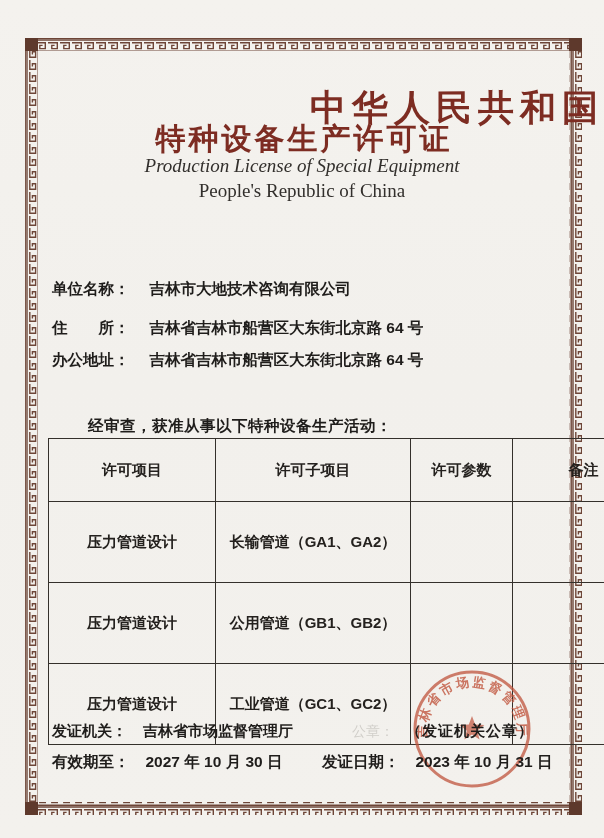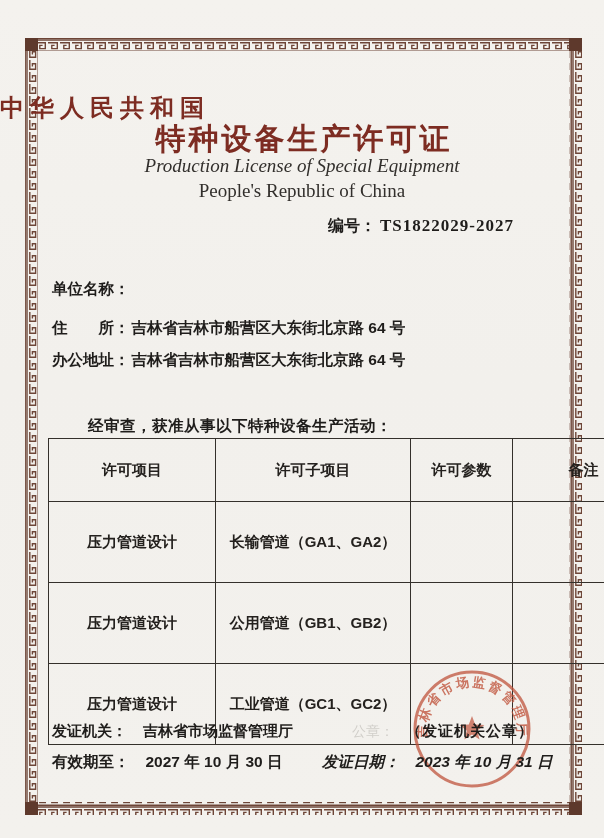--- a/index.html
+++ b/index.html
@@ -8,53 +8,53 @@
     background:#e9e7e3;
     font-family:"Liberation Sans",sans-serif;
   }
   .paper{
     position:relative;width:604px;height:838px;overflow:hidden;
     background:linear-gradient(180deg,#f4f2ee 0%,#f2f0ec 45%,#f3f1ed 100%);
     color:#1f1d1b;
   }
   .abs{position:absolute;}
   .frame-svg{position:absolute;left:0;top:0;}
-  .cn-t1{top:92px;left:0;width:100%;text-align:left;
-    font-size:24px;font-weight:700;color:#7d2c22;letter-spacing:6px;}
+  .cn-t1{top:84px;left:0;width:100%;text-align:right;
+    font-size:36px;font-weight:700;color:#7d2c22;letter-spacing:6px;}
   .cn-t2{top:119px;left:2px;width:100%;text-align:center;
     font-size:30px;font-weight:700;color:#7d2c22;letter-spacing:3px;}
   .en-t{left:0;width:100%;text-align:center;
     font-family:"Liberation Serif",serif;font-size:19px;color:#322f2c;}
   .en-t1{top:155px;font-style:italic;}
   .en-t2{top:180px;}
   .license-no{top:216px;left:328px;display:flex;align-items:baseline;}
   .license-no .lbl{font-size:16px;font-weight:700;}
   .license-no .num{font-family:"Liberation Serif",serif;font-size:17px;
     font-weight:700;letter-spacing:1px;margin-left:4px;}
-  .info-line{left:52px;display:flex;gap:2px;font-size:15.5px;font-weight:700;text-align:center;}
+  .info-line{left:52px;display:flex;gap:20px;font-size:15.5px;font-weight:700;text-align:center;}
   .info-1{top:279px;}
   .info-2{top:318px;}
   .info-3{top:350px;}
   .intro{left:88px;top:416px;font-size:15.5px;font-weight:700;letter-spacing:0.5px;}
   table.lic{
     position:absolute;left:48px;top:438px;width:506px;
     border-collapse:collapse;table-layout:fixed;
   }
   table.lic th,table.lic td{
     border:1.6px solid #34302b;
     font-size:15px;font-weight:700;color:#24211e;
     text-align:center;vertical-align:middle;padding:12px;
   }
   table.lic th{height:38px;}
   table.lic td{height:56px;}
   .c1{width:142px;}.c2{width:170px;}.c3{width:77px;}.c4{width:117px;}
   .footer-line{display:flex;gap:16px;font-size:15px;font-weight:700;}
   .issuer{left:52px;top:722px;}
   .valid{left:52px;top:752px;font-size:15.5px;}
-  .issued{left:322px;top:752px;font-size:15.5px;font-style:italic;}
+  .issued{left:322px;top:752px;font-size:15.5px;}
   .seal-note{left:406px;top:722px;font-size:15px;font-weight:700;letter-spacing:1px;}
   .ghost-note{left:352px;top:723px;font-size:14px;color:#8b8881;opacity:0.32;}
   .seal-svg{left:410px;top:666px;}
 </style>
 </head>
 <body>
 
 <div class="paper">
 
   <svg class="frame-svg" width="604" height="838" aria-hidden="true">
@@ -74,27 +74,24 @@
     <rect x="569" y="38" width="13" height="13" fill="#5e392c"></rect>
     <rect x="25" y="802" width="13" height="13" fill="#5e392c"></rect>
     <rect x="569" y="802" width="13" height="13" fill="#5e392c"></rect>
   </svg>
 
   <div class="abs cn-t1">中华人民共和国</div>
   <div class="abs cn-t2">特种设备生产许可证</div>
   <div class="abs en-t en-t1">Production License of Special Equipment</div>
   <div class="abs en-t en-t2">People's Republic of China</div>
 
-  <div class="abs license-no">
-    <span class="lbl">编号：</span>
-    <span class="num">TS1822029-2027</span>
-  </div>
 
   <div class="abs info-line info-1">
     <span>单位名称：</span>
+    <span>吉林市大地技术咨询有限公司</span>
   </div>
   <div class="abs info-line info-2">
     <span>住　　所：</span>
     <span>吉林省吉林市船营区大东街北京路 64 号</span>
   </div>
   <div class="abs info-line info-3">
     <span>办公地址：</span>
     <span>吉林省吉林市船营区大东街北京路 64 号</span>
   </div>
 

